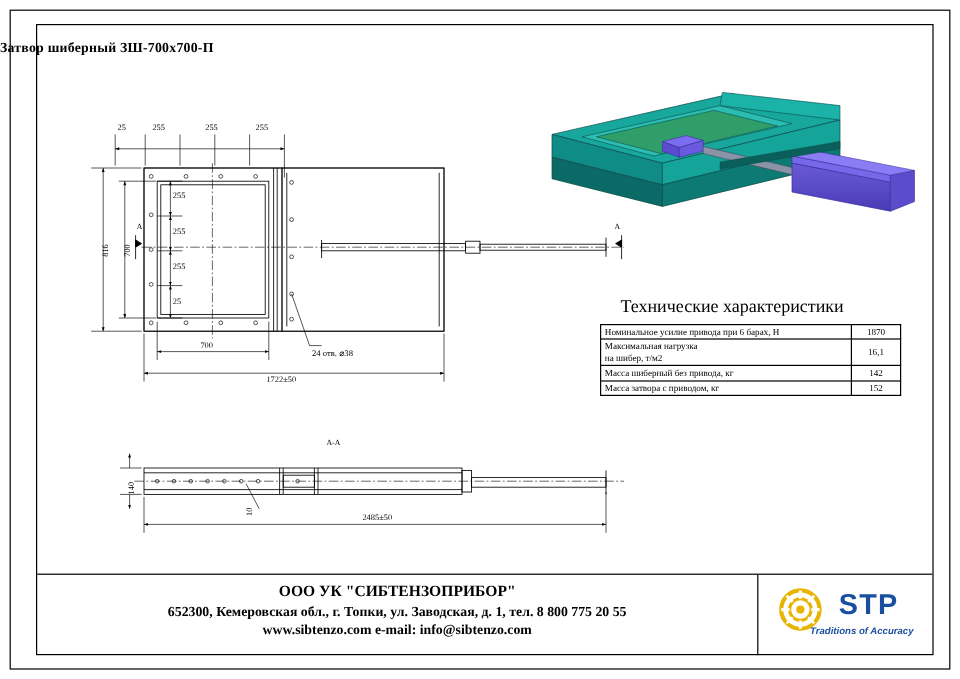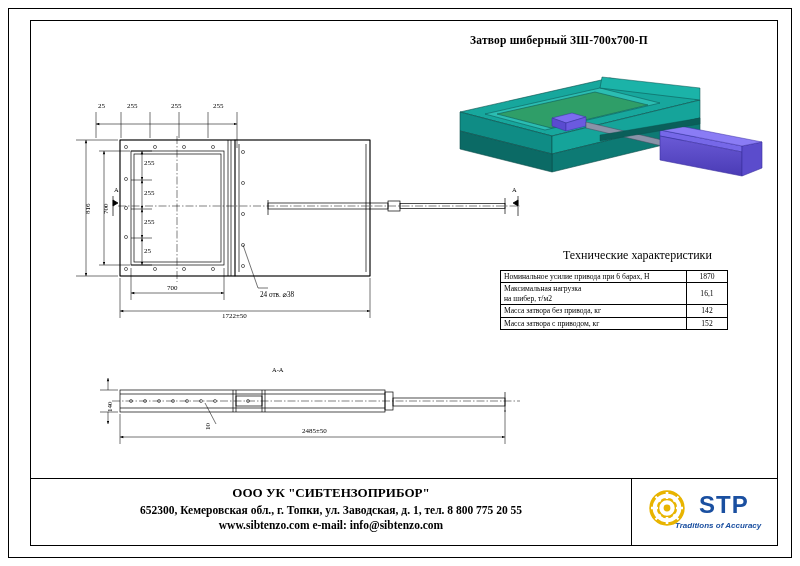--- a/index.html
+++ b/index.html
@@ -33,21 +33,21 @@
     width: 748px;
     height: 526px;
     border: 1px solid #000;
     box-sizing: border-box;
   }
   .title-main {
     position: absolute;
     left: 0;
     top: 34px;
     width: 648px;
-    text-align: right;
+    text-align: left;
     font-size: 11.5px;
     font-weight: bold;
     color: #000;
     letter-spacing: 0.2px;
   }
   
   .titleblock {
     position: absolute;
     left: 31px;
     top: 478px;
@@ -109,30 +109,30 @@
     top: 32px;
     font-family: Liberation Sans, sans-serif;
     font-size: 8px;
     font-style: italic;
     font-weight: bold;
     color: #1a4fa0;
   }
   
   .tech-title {
     position: absolute;
-    left: 563px;
+    left: 517px;
     top: 248px;
-    font-size: 12px;
+    font-size: 15px;
     color: #000;
   }
   table.tech {
     position: absolute;
     left: 500px;
     top: 270px;
-    width: 228px;
+    width: 251px;
     border-collapse: collapse;
     font-size: 7.6px;
     color: #000;
   }
   table.tech td {
     border: 1px solid #000;
     padding: 1px 3px;
     line-height: 1.25;
   }
   table.tech td.val {
@@ -399,21 +399,21 @@
         <td class="val">1870</td>
       </tr>
       <tr>
         <td>
           <div>Максимальная нагрузка</div>
           <div>на шибер, т/м2</div>
         </td>
         <td class="val">16,1</td>
       </tr>
       <tr>
-        <td>Масса затвора без привода, кг</td>
+        <td>Масса шиберный без привода, кг</td>
         <td class="val">142</td>
       </tr>
       <tr>
         <td>Масса затвора с приводом, кг</td>
         <td class="val">152</td>
       </tr>
     </tbody>
   </table>
 
   <div class="titleblock">

